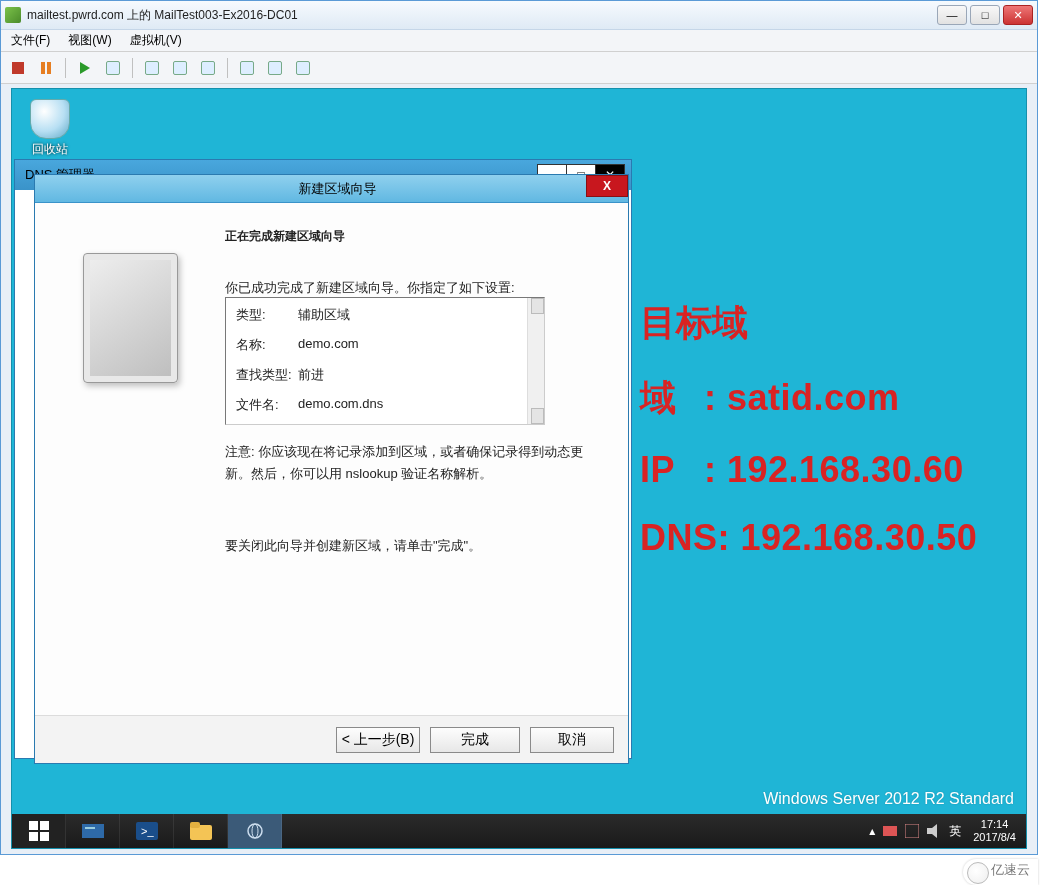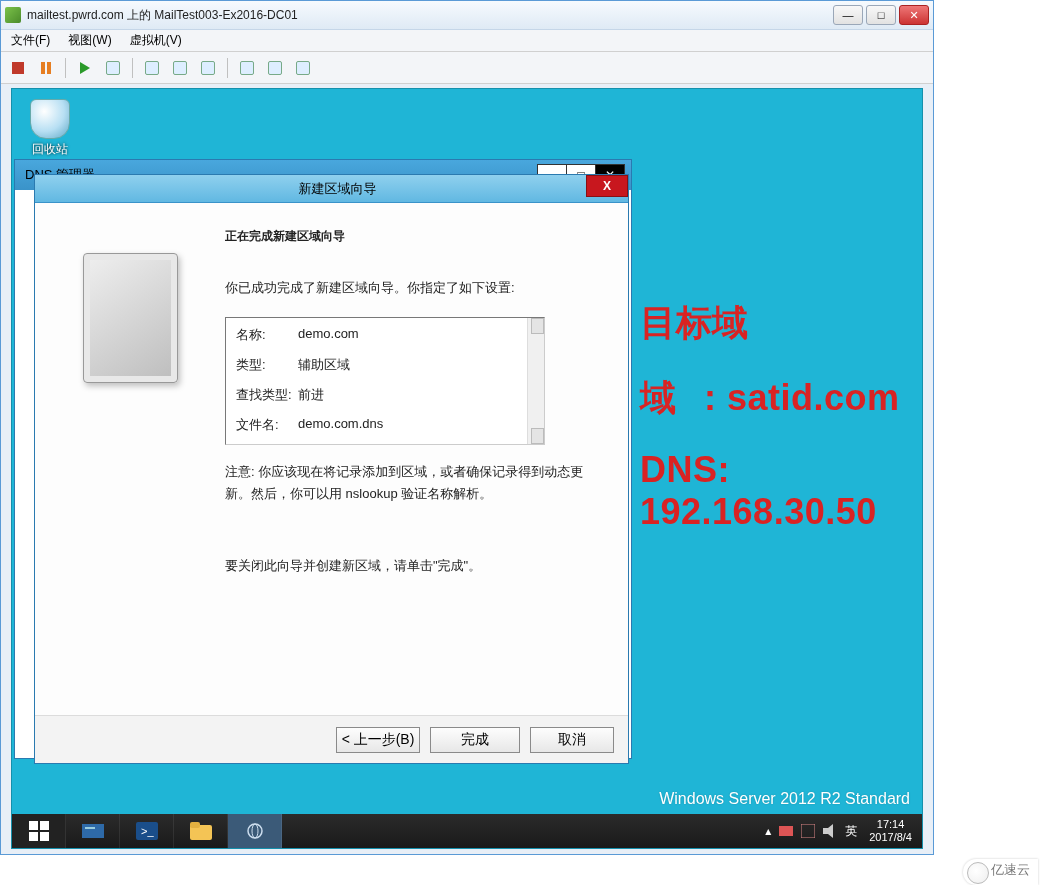--- a/index.html
+++ b/index.html
@@ -1,17 +1,17 @@
 <!DOCTYPE html>
 <html><head>
 <meta charset="utf-8">
 <style>
   * { box-sizing: border-box; }
   body { margin:0; padding:0; font-family: "Microsoft YaHei", Tahoma, Arial, sans-serif; font-size:12px; background:#fff; width:1042px; height:885px; position:relative; overflow:hidden;}
-  .outer-window { position:absolute; left:0; top:0; width:934px; height:855px; border:1px solid #5a9ad6; background:#e8eff7;}
+  .outer-window { position:absolute; left:0; top:0; width:1038px; height:855px; border:1px solid #5a9ad6; background:#e8eff7;}
   .outer-titlebar { height:29px; background:linear-gradient(#f6fafe,#dfeaf5); display:flex; align-items:center; padding:0 4px; border-bottom:1px solid #c5d6e8;}
   .vsphere-icon { width:16px; height:16px; background:linear-gradient(135deg,#7cc24a,#4a8b2a); border-radius:2px; margin-right:6px;}
   .outer-title { flex:1; font-size:12px; color:#222;}
   .win-controls { display:flex; gap:3px;}
   .win-btn { width:30px; height:20px; background:linear-gradient(#f8f8f8,#e2e2e2); border:1px solid #9aa7b8; border-radius:3px; display:flex; align-items:center; justify-content:center; font-size:11px;}
   .win-btn.close { background:linear-gradient(#e77,#c33); color:#fff; border-color:#a22;}
   .menu-bar { height:22px; background:#f3f5f8; display:flex; align-items:center; padding:0 6px; gap:10px; border-bottom:1px solid #d0d0d0;}
   .menu-item { padding:2px 4px; cursor:default;}
   .toolbar { height:32px; background:#f3f5f8; display:flex; align-items:center; padding:0 6px; gap:6px; border-bottom:1px solid #d0d0d0;}
   .tb-btn { width:22px; height:22px; border:1px solid transparent; border-radius:2px; display:flex; align-items:center; justify-content:center;}
@@ -31,21 +31,21 @@
   .dns-ctrl .bx.close { background:#000; color:#fff;}
   .wizard { position:absolute; left:22px; top:85px; width:595px; height:590px; background:#fff; border:1px solid #2a7ab0; z-index:5;}
   .wiz-titlebar { height:28px; background:linear-gradient(#8fd0ee,#61b8e2); border-bottom:1px solid #3a93c9; display:flex; align-items:center; justify-content:center; position:relative;padding-left:12px;}
   .wiz-title { color:#000; font-size:13px;}
   .wiz-close { position:absolute; right:0; top:0; width:42px; height:22px; background:#c8171e; color:#fff; display:flex; align-items:center; justify-content:center; font-weight:bold; border:1px solid #8a0f13;}
   .wiz-body { position:absolute; top:28px; left:0; right:0; bottom:48px; background:#fdfdfd; display:flex;}
   .wiz-left { width:190px; display:flex; align-items:flex-start; justify-content:center; padding-top:50px;}
   .server-icon { width:95px; height:130px; background:linear-gradient(145deg,#f0f0f0,#bcbcbc); border:1px solid #999; border-radius:4px; box-shadow:2px 3px 6px rgba(0,0,0,.25), inset 0 0 0 6px #e8e8e8;}
   .wiz-right { flex:1; padding:25px 25px 10px 0; font-size:13px; color:#222;}
   .wiz-heading { font-size:12px; font-weight:bold; margin-bottom:34px;}
-  .wiz-line { margin-bottom:20px;}
+  .wiz-line { }
   .summary-box { border:1px inset #ccc; height:128px; width:320px; padding:8px 10px; position:relative; overflow:hidden; background:#fff;}
   .summary-row { display:flex; margin-bottom:12px; font-size:13px;}
   .summary-row .k { width:62px;}
   .summary-scroll { position:absolute; right:0; top:0; width:17px; height:100%; background:#f0f0f0; border-left:1px solid #ddd;}
   .summary-scroll::before, .summary-scroll::after { content:""; position:absolute; left:3px; width:11px; height:14px; background:#e4e4e4; border:1px solid #bbb;}
   .summary-scroll::before { top:0;}
   .summary-scroll::after { bottom:0;}
   .wiz-note { margin-top:16px; font-size:13px; line-height:1.7; width:360px;}
   .wiz-footer { position:absolute; left:0; right:0; bottom:0; height:48px; background:#f3f3f3; border-top:1px solid #dcdcdc; display:flex; align-items:center; justify-content:flex-end; padding-right:14px; gap:10px;}
   .wiz-btn { min-width:84px; height:26px; background:linear-gradient(#fdfdfd,#e7e7e7); border:1px solid #8a8a8a; font-size:14px; display:flex; align-items:center; justify-content:center; cursor:default;}
@@ -149,26 +149,26 @@
       </div>
       <div class="wiz-body">
         <div class="wiz-left">
           <div class="server-icon"></div>
         </div>
         <div class="wiz-right">
           <div class="wiz-heading">正在完成新建区域向导</div>
           <div class="wiz-line">你已成功完成了新建区域向导。你指定了如下设置:</div>
           <div class="summary-box">
             <div class="summary-row">
+                <div class="k">类型:</div>
+                <div>辅助区域</div>
+              </div>
+            <div class="summary-row">
                 <div class="k">名称:</div>
                 <div>demo.com</div>
-              </div>
-            <div class="summary-row">
-                <div class="k">类型:</div>
-                <div>辅助区域</div>
               </div>
             <div class="summary-row">
                 <div class="k">查找类型:</div>
                 <div>前进</div>
               </div>
             <div class="summary-row">
                 <div class="k">文件名:</div>
                 <div>demo.com.dns</div>
               </div>
             <div class="summary-scroll"></div>
@@ -180,20 +180,21 @@
       <div class="wiz-footer">
         <div class="wiz-btn">&lt; 上一步(B)</div>
         <div class="wiz-btn finish">完成</div>
         <div class="wiz-btn">取消</div>
       </div>
     </div>
 
     <div class="annot">
       <div class="big">目标域</div>
       <div class="row"><span class="lbl">域</span><span>: satid.com</span></div>
+      <div class="row"><span class="lbl">IP</span><span>: 192.168.30.60</span></div>
       <div class="row"><span class="lbl">DNS</span><span>: 192.168.30.50</span></div>
     </div>
 
     <div class="srv-info">
       <div>Windows Server 2012 R2 Standard</div>
     </div>
 
     <div class="taskbar">
       <div class="tb-item start">
         <svg width="20" height="20">

